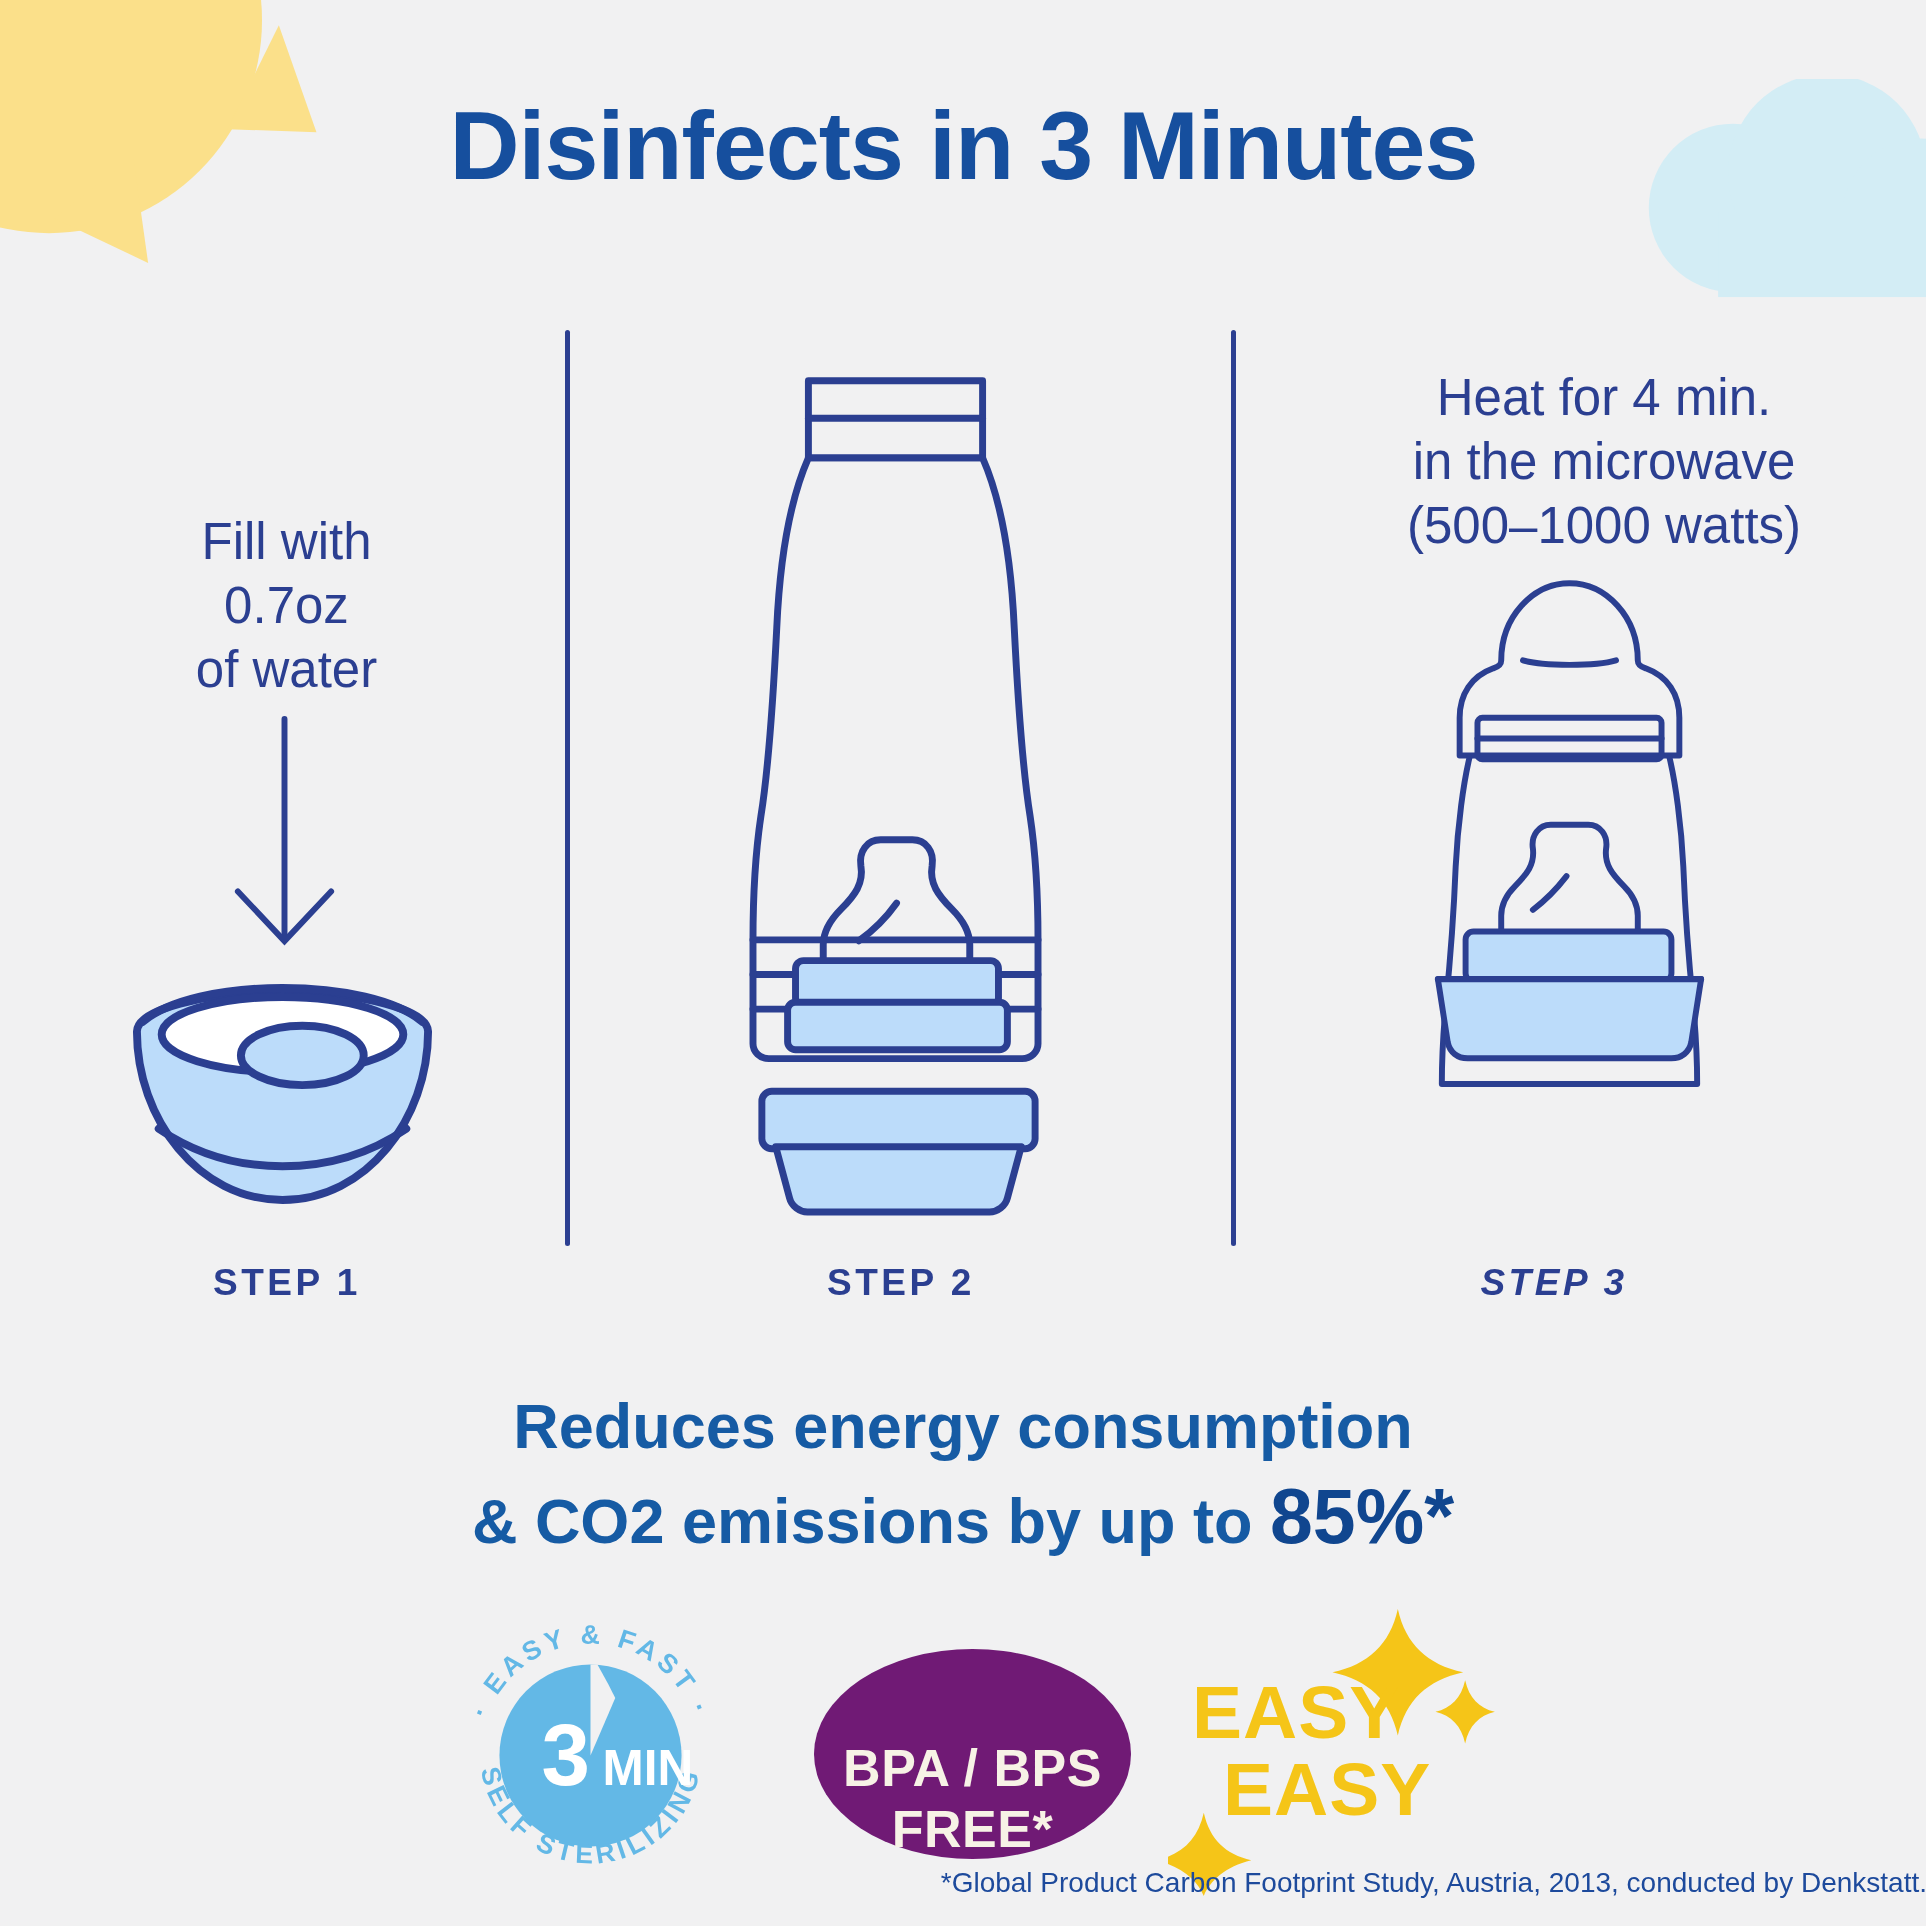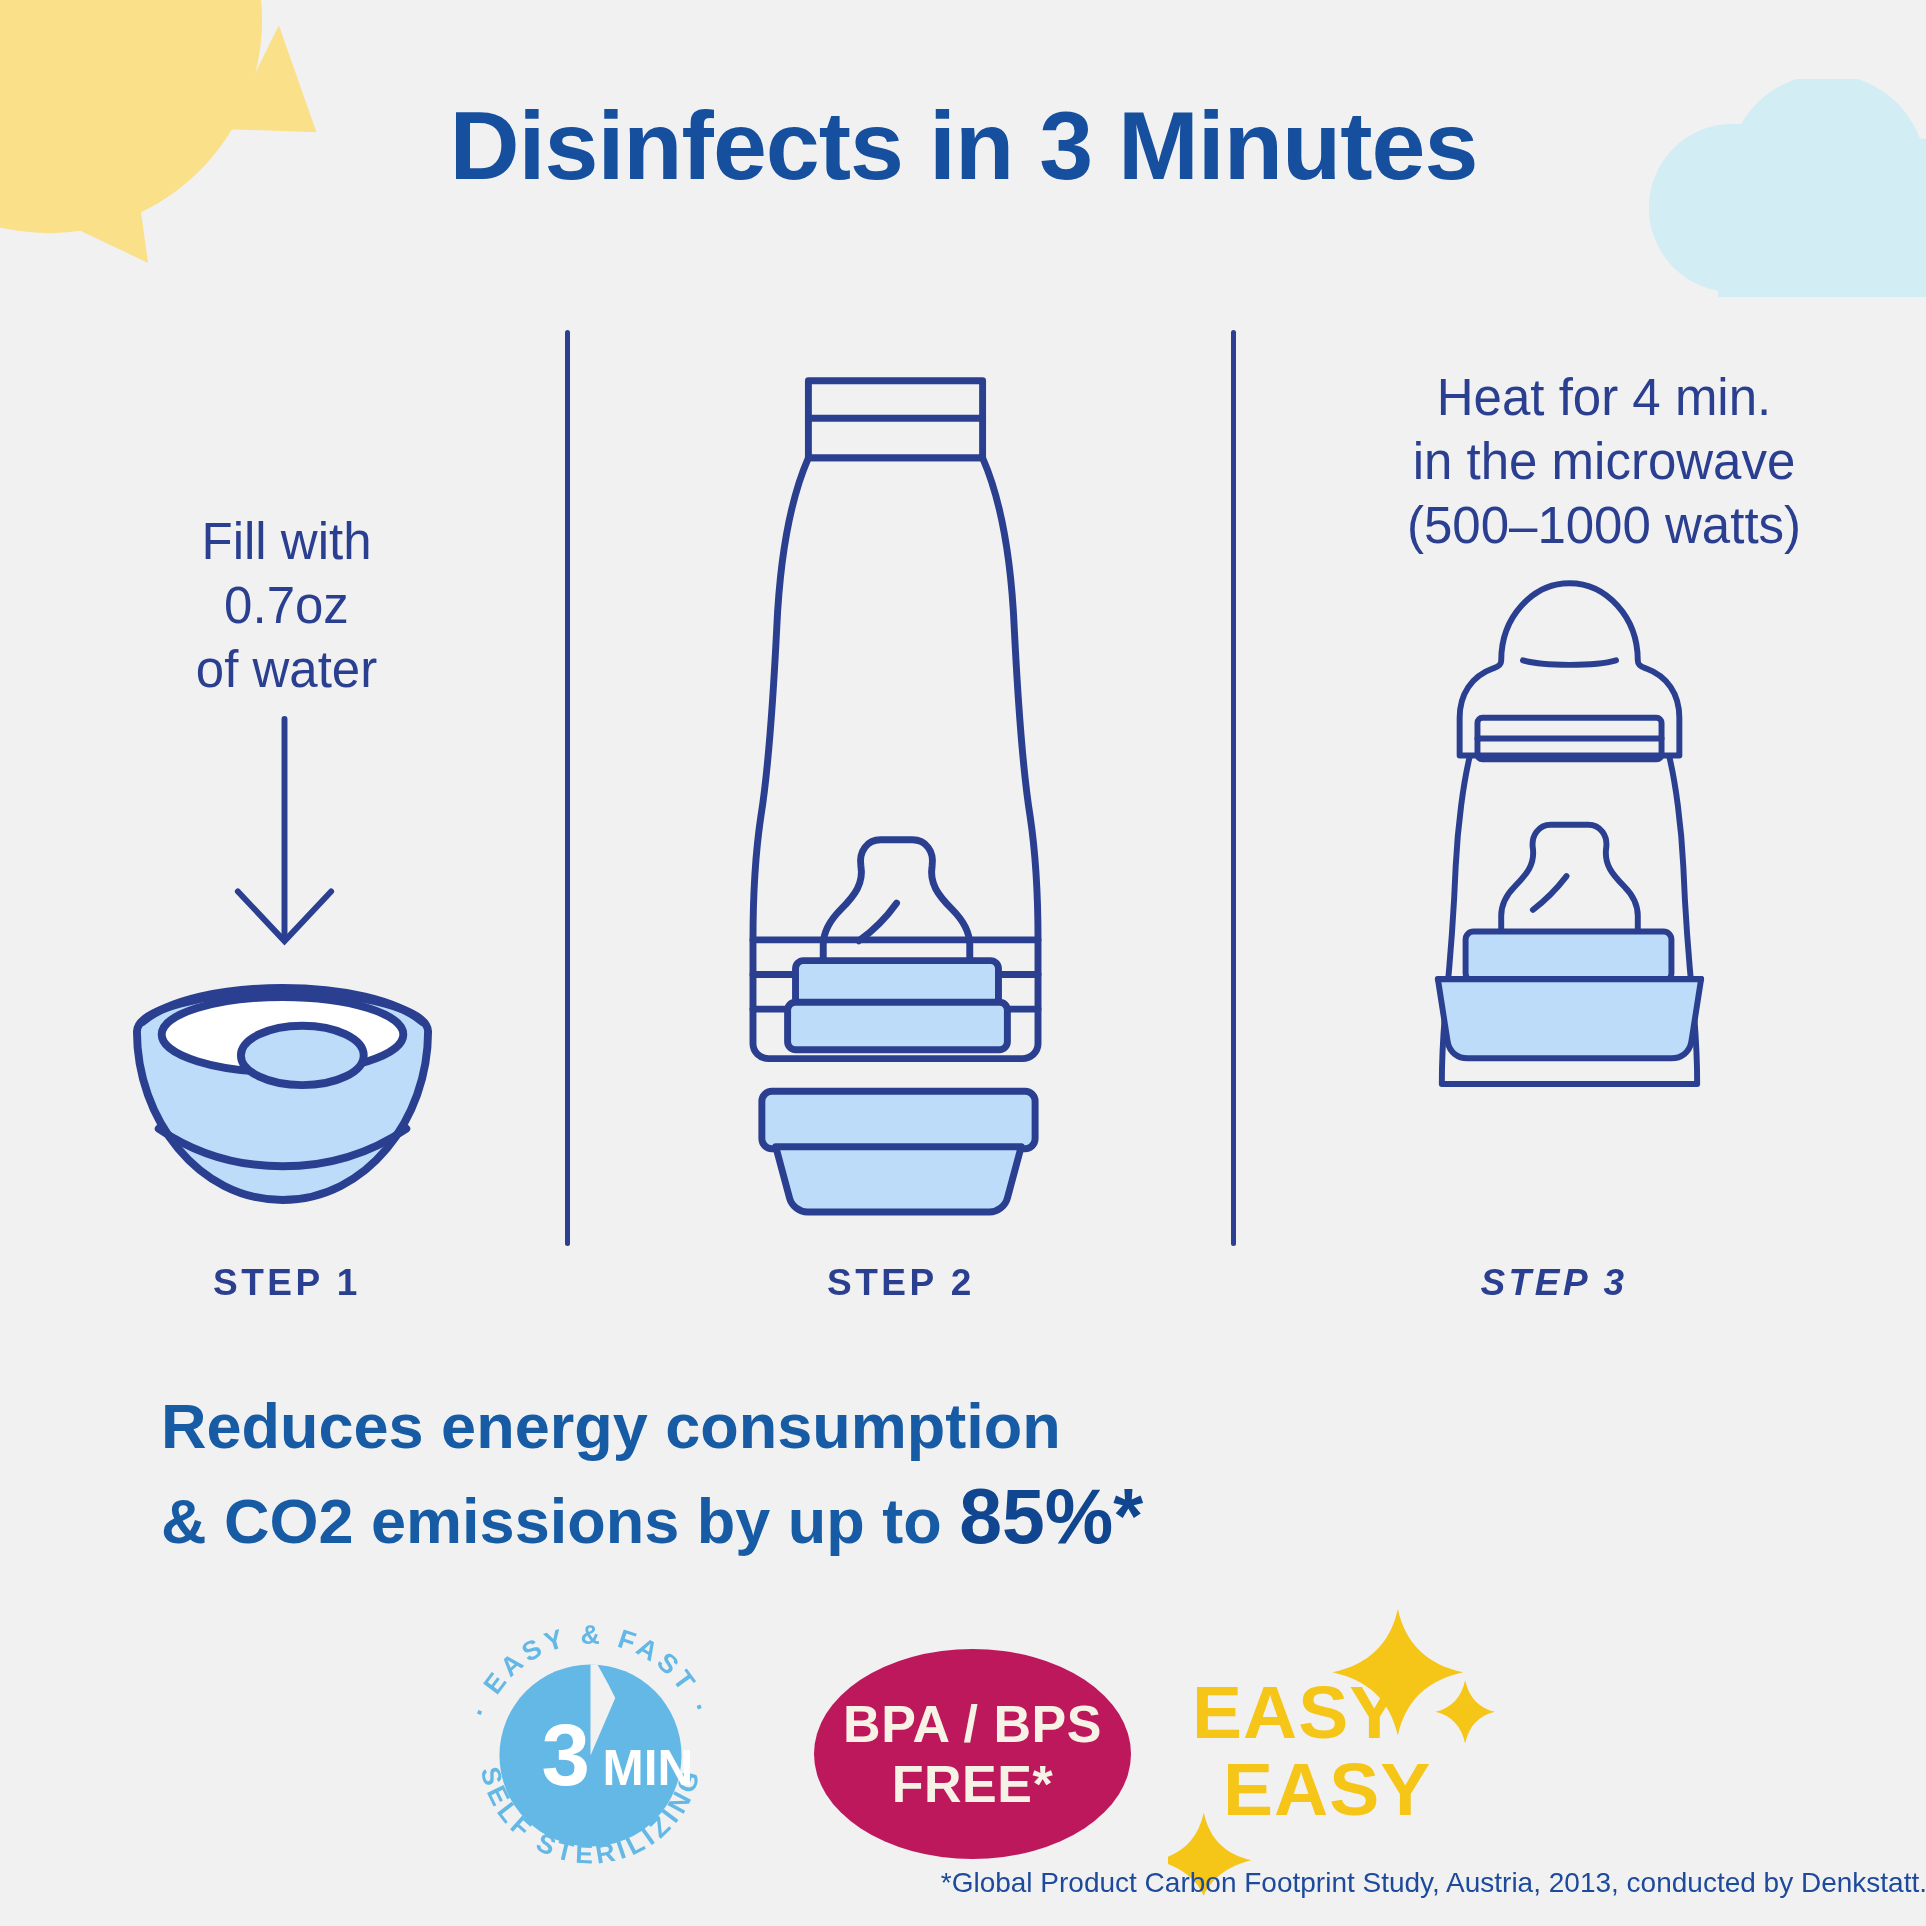--- a/index.html
+++ b/index.html
@@ -55,34 +55,34 @@
 
   
   .illu{position:absolute;}
   .illu.i1{left:129px;top:980px;width:307px;height:228px;}
   .illu.i2{left:747px;top:351px;width:297px;height:861px;}
   .illu.i3{left:1426px;top:569px;width:287px;height:644px;}
   .arrow{position:absolute;left:220px;top:713px;width:129px;height:238px;}
 
   
   .claim{
-    position:absolute;left:161px;top:1386px;width:1584px;
-    color:#165ba4;
+    position:absolute;left:171px;top:1386px;width:1584px;
+    text-align:center;color:#165ba4;
     font-size:63px;line-height:1.28;font-weight:bold;
   }
   .claim .big{font-size:77px;font-weight:bold;color:#10468f;}
 
   
   .badges{position:absolute;left:0;top:1599px;width:1927px;height:297px;}
 
   .badge-3min{position:absolute;left:447px;top:10px;width:287px;height:287px;}
   .badge-bpa{
     position:absolute;left:814px;top:50px;width:317px;height:210px;
-    background:#be185d;border-radius:50%;
-    display:flex;flex-direction:column;align-items:center;justify-content:center;
+    background:#701a75;border-radius:50%;
+    display:flex;flex-direction:column;align-items:center;justify-content:flex-end;
   }
   .badge-bpa span{
     color:#f7f2e6;font-weight:bold;font-size:52px;line-height:1.16;
     letter-spacing:0.5px;text-align:center;
   }
   .badge-clean{position:absolute;left:1168px;top:0px;width:327px;height:297px;}
   .badge-clean .ec-text{
     position:absolute;left:0;top:75px;width:327px;text-align:left;
     color:#f5c518;font-weight:bold;letter-spacing:1px;
   }

